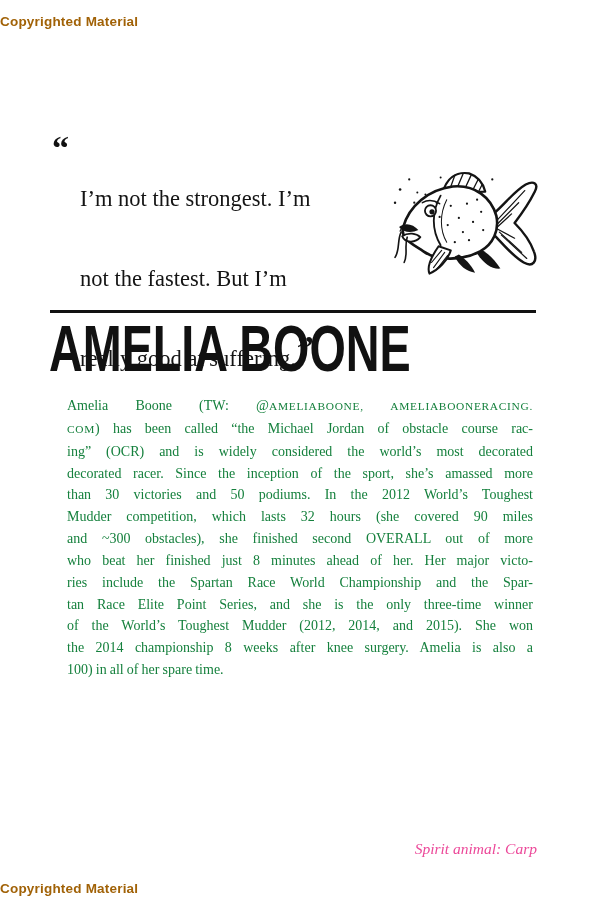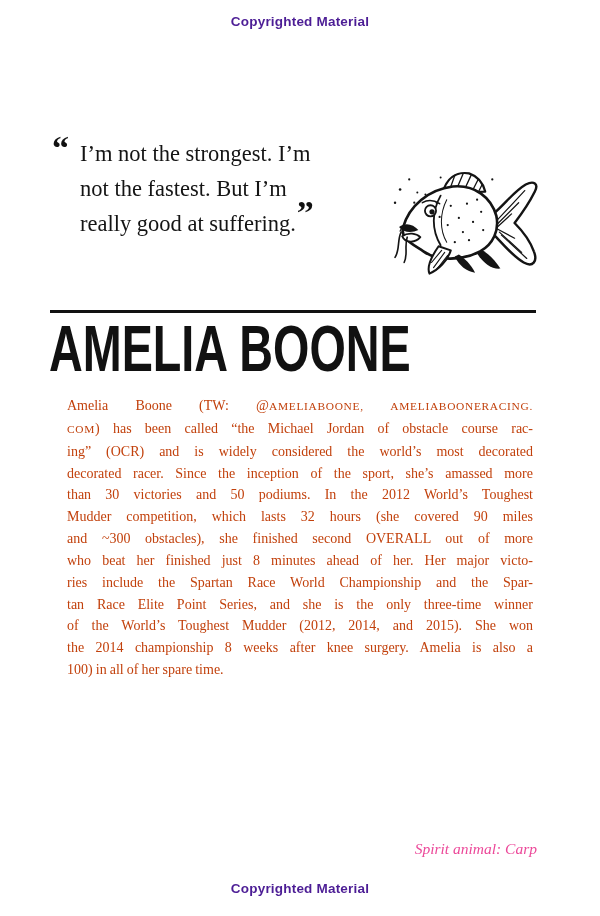--- a/index.html
+++ b/index.html
@@ -8,40 +8,40 @@
     width: 600px;
     height: 916px;
     background: #ffffff;
     overflow: hidden;
     color: #161616;
   }
   .copyright {
     position: absolute;
     left: 0;
     width: 100%;
-    text-align: center;
+    text-align: left;
     font: 700 13.5px/1.1 "Liberation Sans", "DejaVu Sans", sans-serif;
-    color: #4c1d95;
+    color: #a16207;
     letter-spacing: 0.2px;
   }
   .copyright.top { top: 15px; }
   .copyright.bottom { top: 882px; }
 
   
   .quote-block {
     position: absolute;
     left: 56px;
     top: 136px;
     width: 330px;
     font-family: "Liberation Serif", "DejaVu Serif", serif;
     font-size: 22.5px;
     line-height: 35px;
     color: #141414;
   }
-  .quote-line { padding-left: 24px; white-space: nowrap; }
+  .quote-line { padding-left: 24px; white-space: nowrap; margin-top: 45px; }
   .qmark {
     font-weight: 700;
     font-size: 34px;
     letter-spacing: -2px;
     color: #111;
     line-height: 0;
   }
   .qmark.open {
     position: absolute;
     left: -4px;
@@ -86,21 +86,21 @@
 
   
   .bio {
     position: absolute;
     left: 67px;
     top: 395px;
     width: 466px;
     font-family: "Liberation Serif", "DejaVu Serif", serif;
     font-size: 14px;
     line-height: 21.85px;
-    color: #c2410c;
+    color: #15803d;
     word-spacing: -0.4px;
   }
   .bio-line {
     text-align: justify;
     text-align-last: justify;
     text-justify: inter-word;
     white-space: nowrap;
   }
   .bio-line:last-child { text-align-last: left; }
   .smallcaps {

